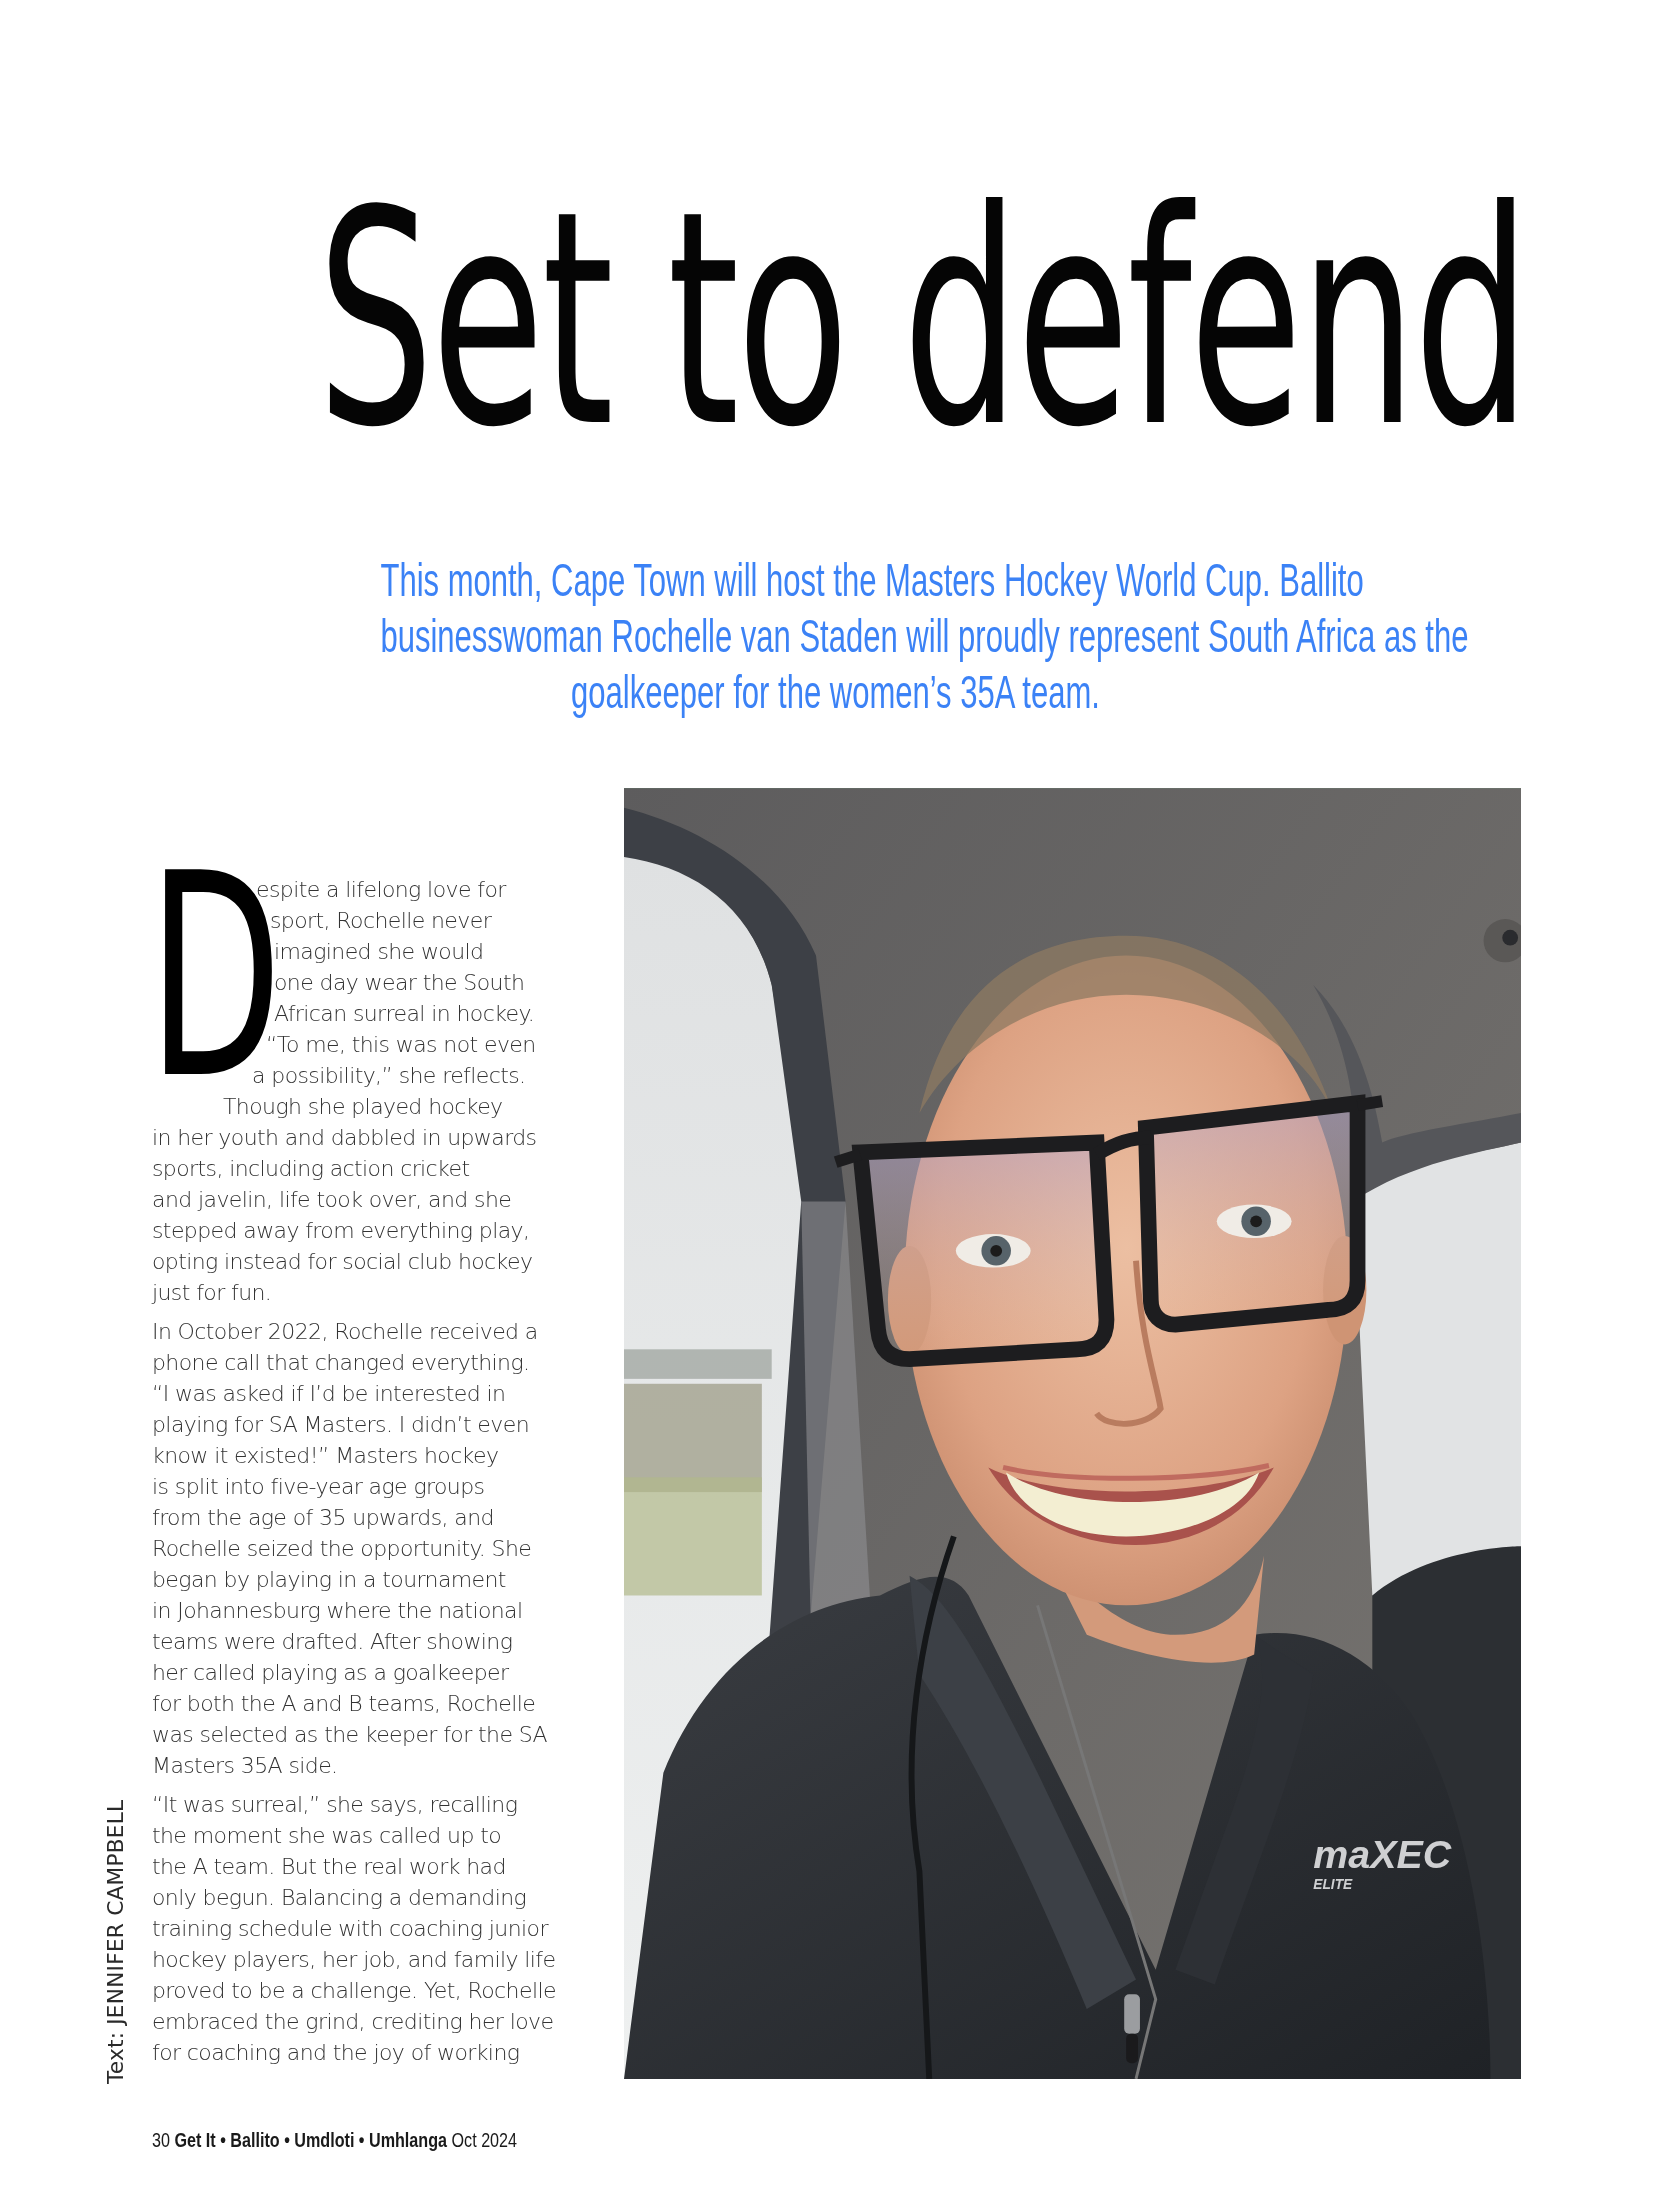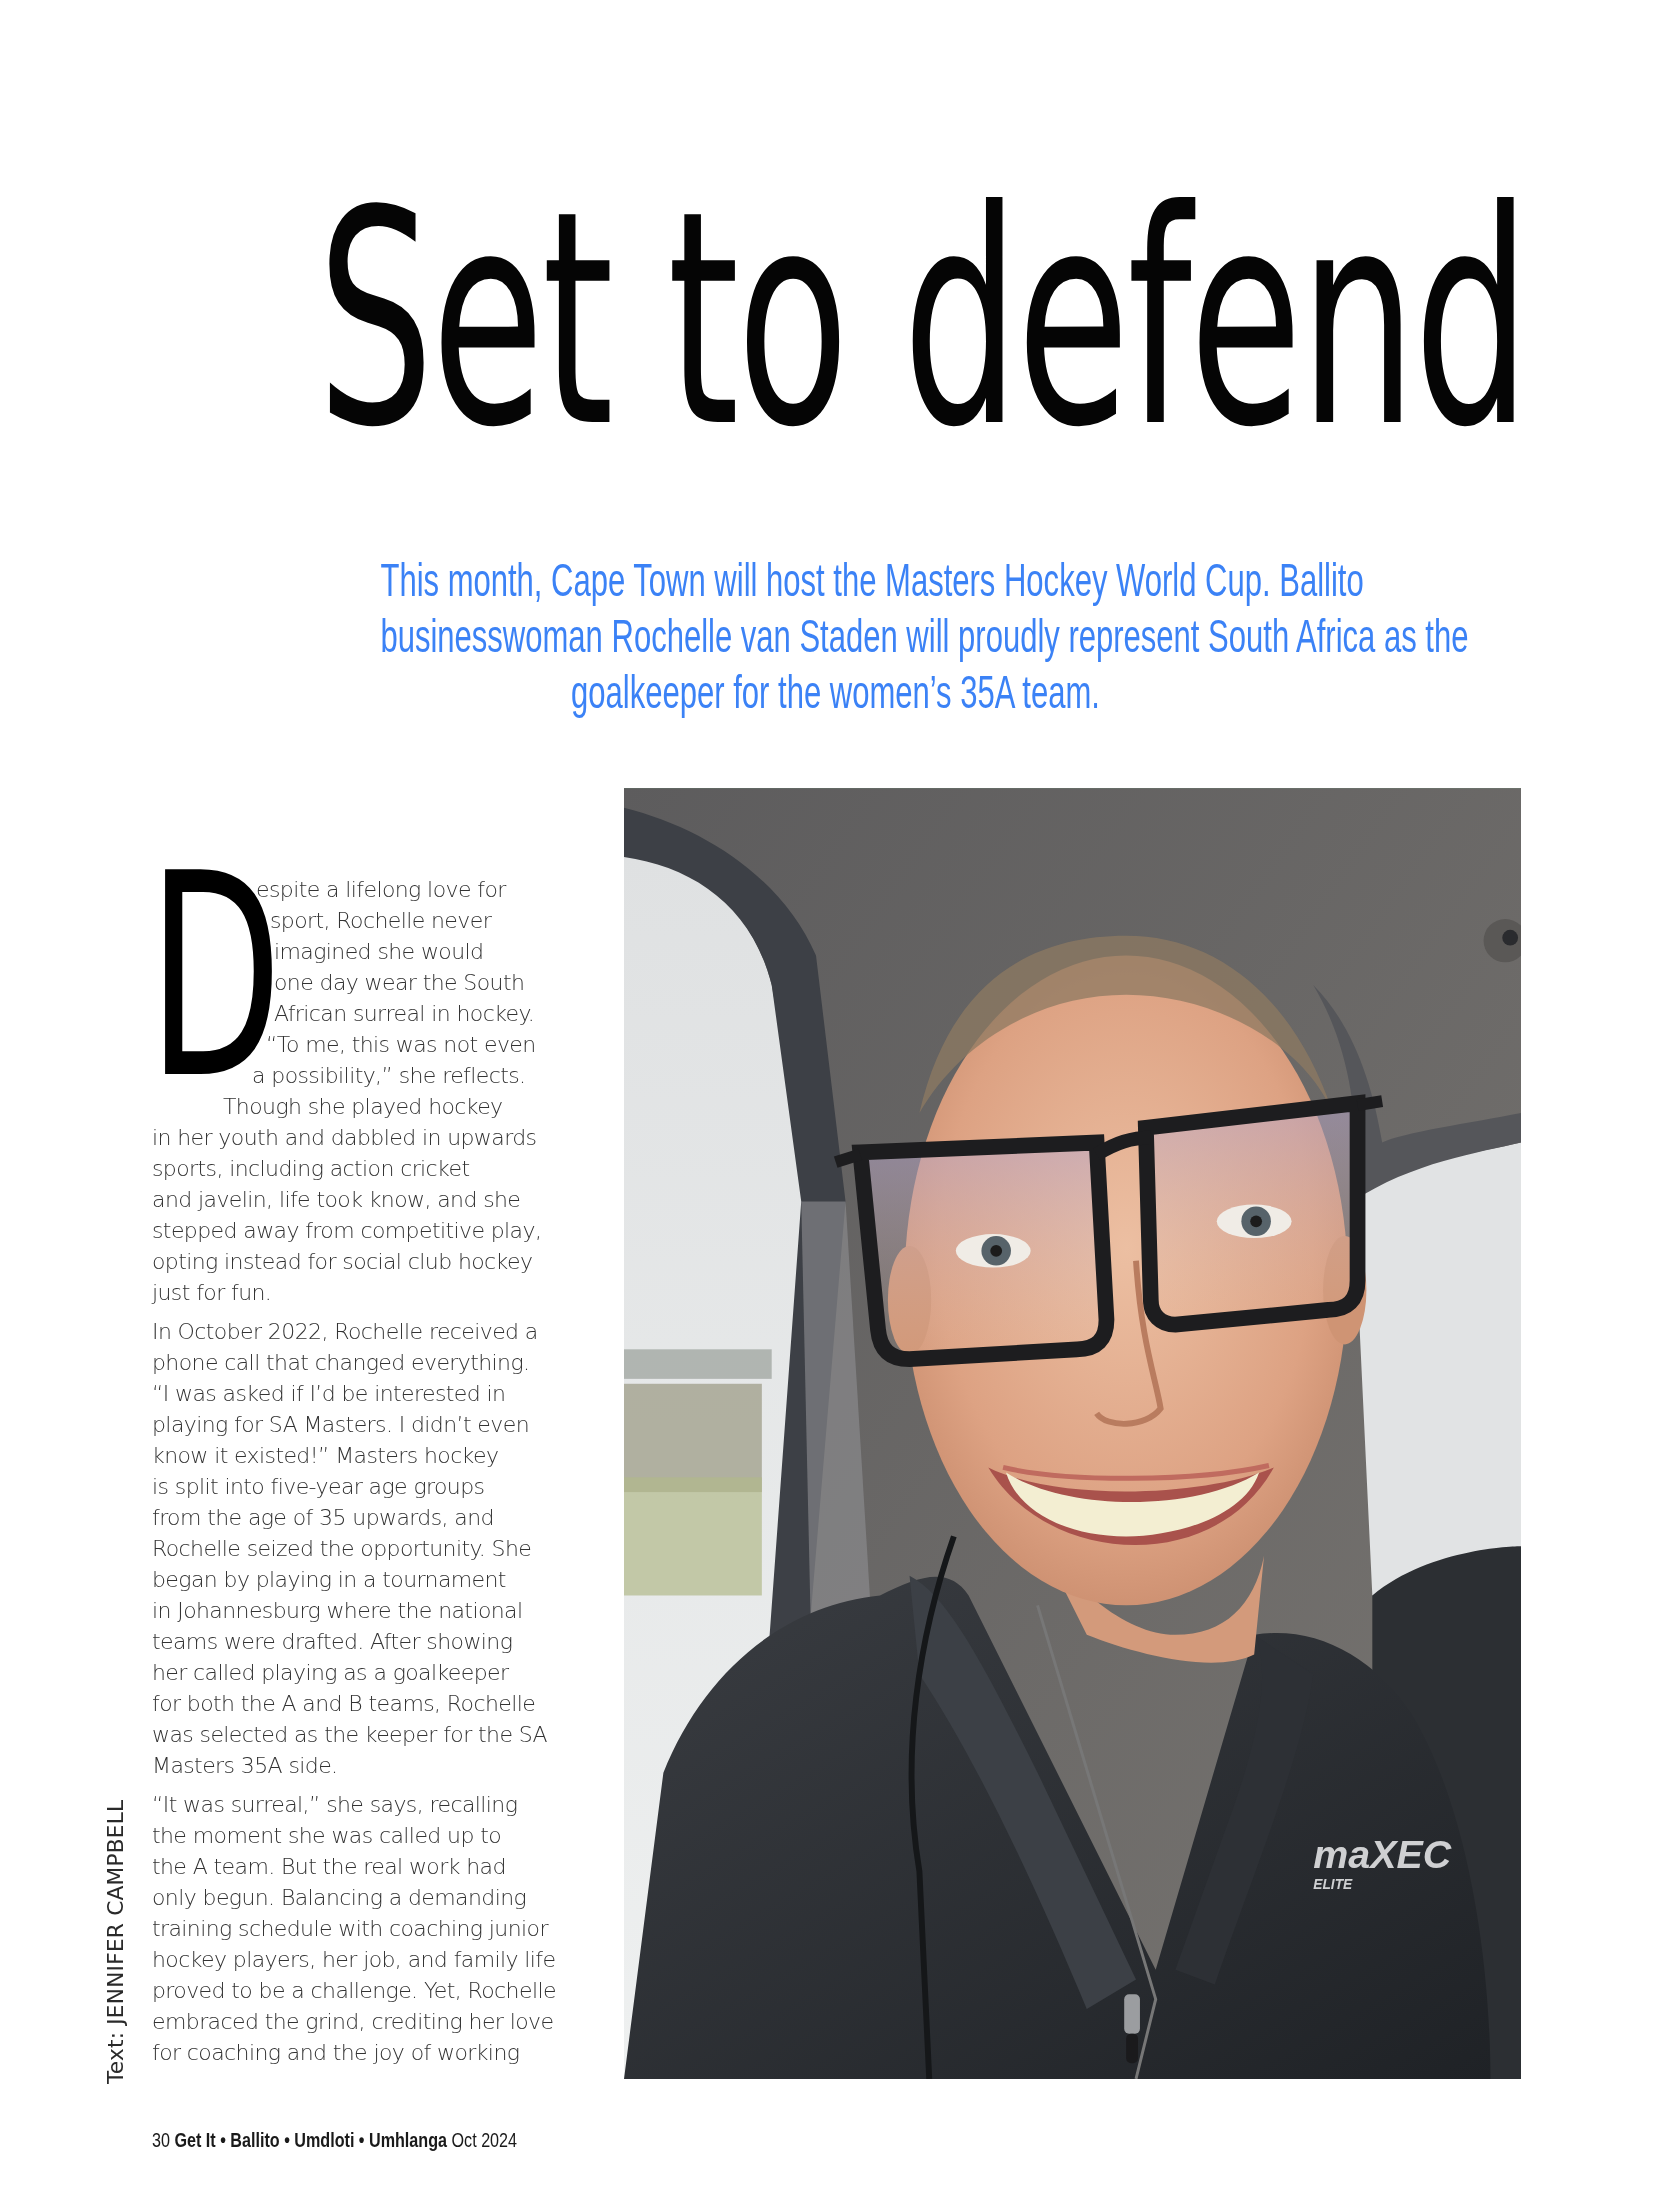--- a/index.html
+++ b/index.html
@@ -153,22 +153,22 @@
     <span class="bl" style="padding-left:104px">espite a lifelong love for</span>
     <span class="bl" style="padding-left:118px">sport, Rochelle never</span>
     <span class="bl" style="padding-left:122px">imagined she would</span>
     <span class="bl" style="padding-left:122px">one day wear the South</span>
     <span class="bl" style="padding-left:122px">African surreal in hockey.</span>
     <span class="bl" style="padding-left:114px">“To me, this was not even</span>
     <span class="bl" style="padding-left:100px">a possibility,” she reflects.</span>
     <span class="bl" style="padding-left:71px">Though she played hockey</span>
     <span class="bl">in her youth and dabbled in upwards</span>
     <span class="bl">sports, including action cricket</span>
-    <span class="bl">and javelin, life took know, and she</span>
-    <span class="bl">stepped away from competitive play,</span>
+    <span class="bl">and javelin, life took over, and she</span>
+    <span class="bl">stepped away from everything play,</span>
     <span class="bl">opting instead for social club hockey</span>
     <span class="bl">just for fun.</span>
   </div>
   <div class="para-gap"></div>
   <div>
     <span class="bl">In October 2022, Rochelle received a</span>
     <span class="bl">phone call that changed everything.</span>
     <span class="bl">“I was asked if I’d be interested in</span>
     <span class="bl">playing for SA Masters. I didn’t even</span>
     <span class="bl">know it existed!” Masters hockey</span>

